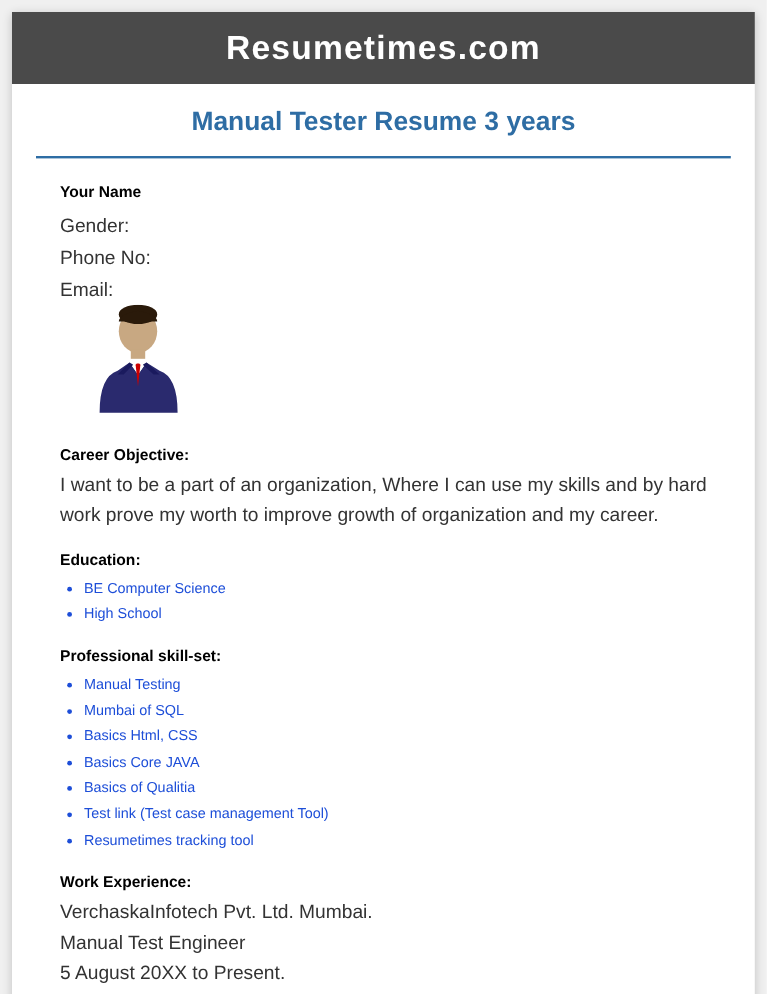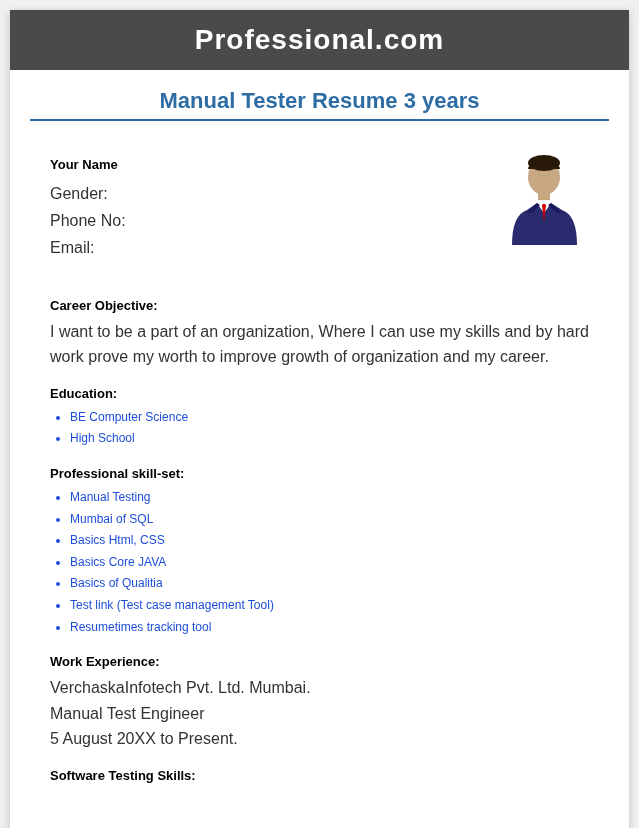--- a/index.html
+++ b/index.html
@@ -39,34 +39,35 @@
       font-weight: bold;
       font-family: Arial, sans-serif;
       letter-spacing: 1px;
     }
 
     .resume-title {
       text-align: center;
       color: #2e6da4;
       font-size: 22px;
       font-weight: bold;
-      padding: 10px 20px 5px 20px;
+      padding: 10px 20px 16px 20px;
       border-bottom: 2px solid #2e6da4;
-      margin: 0 20px 36px 20px;
+      margin: 0 20px 20px 20px;
     }
 
     .content {
       padding: 0 40px;
     }
 
     .profile-section {
       display: flex;
       justify-content: space-between;
       align-items: flex-start;
-      margin-bottom: 36px;
+      margin-bottom: 24px;
+      flex-direction: column;
     }
 
     .profile-info {
       flex: 1;
     }
 
     .profile-name {
       font-weight: bold;
       font-size: 13px;
       margin-bottom: 8px;
@@ -118,21 +119,21 @@
       line-height: 1.8;
       list-style-type: disc;
     }
   </style>
 </head>
 <body>
 
 <div class="page">
 
   <div class="header-banner">
-    <h1>Professional.com</h1>
+    <h1>Resumetimes.com</h1>
   </div>
 
   <div class="resume-title">Manual Tester Resume 3 years</div>
 
   <div class="content">
 
     <div class="profile-section">
       <div class="profile-info">
         <div class="profile-name">Your Name</div>
         <div class="profile-detail">

